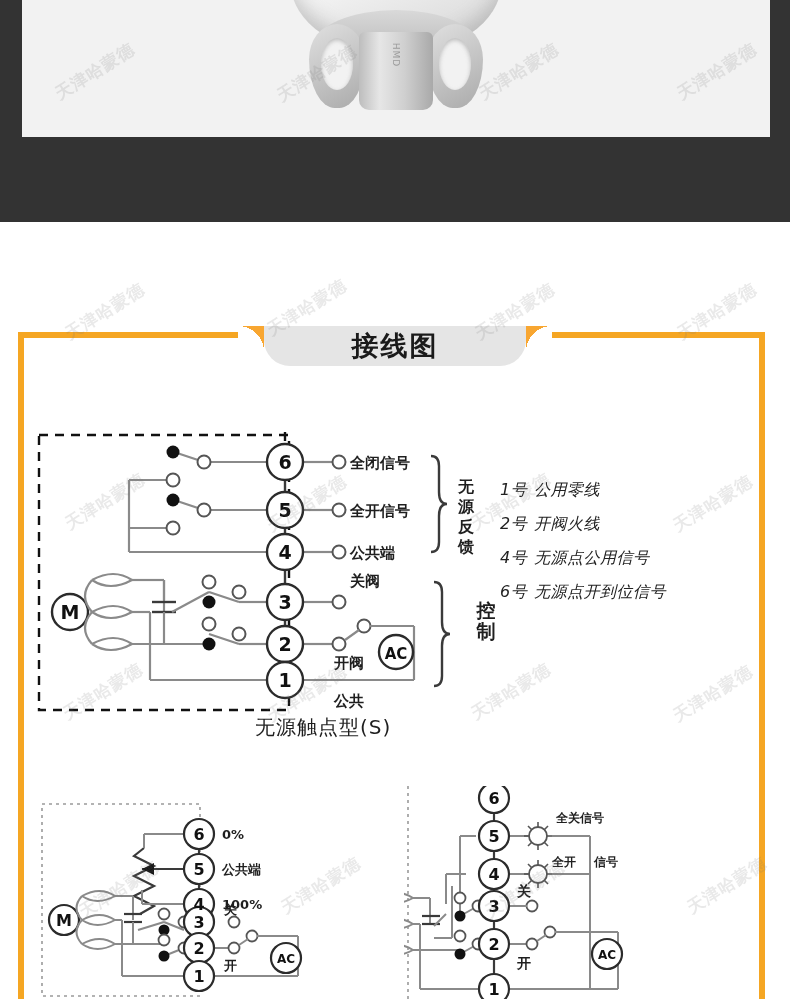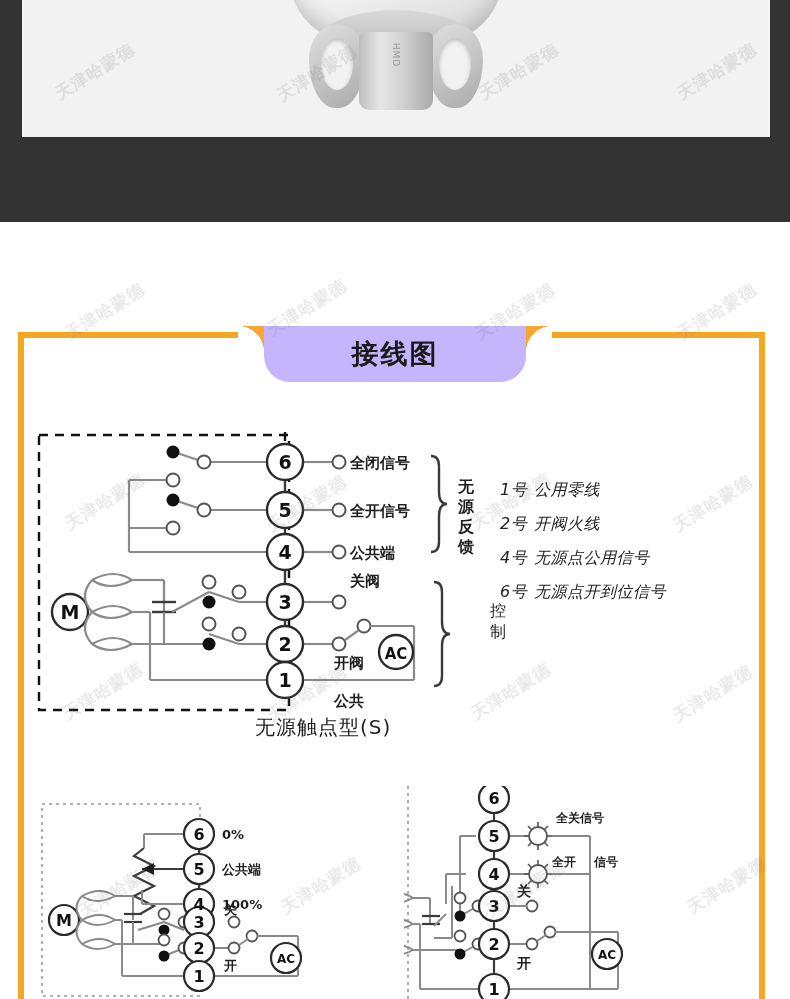--- a/index.html
+++ b/index.html
@@ -72,22 +72,22 @@
   }
   
   #wiring-section{
     position:absolute;left:18px;top:332px;width:747px;height:667px;
     border:6px solid #f5a623;
     border-bottom:none;
     box-sizing:border-box;
     background:#ffffff;
   }
   #banner{
-    position:absolute;left:264px;top:326px;width:262px;height:56px;
-    background:#c4b5fd;
+    position:absolute;left:264px;top:326px;width:262px;height:40px;
+    background:#e5e5e5;
     border-radius:0 0 26px 26px;
     display:flex;align-items:center;justify-content:center;
   }
   #banner-title{
     font-size:27px;font-weight:700;color:#1a1a1a;letter-spacing:2px;
     font-family:"DejaVu Sans","Liberation Sans",sans-serif;
   }
   
   .fillet{
     position:absolute;top:326px;width:26px;height:26px;
@@ -257,21 +257,21 @@
   <text class="lbl" x="316" y="128">公共端</text>
   <text class="lbl" x="316" y="156">关阀</text>
   <text class="lbl" x="300" y="238">开阀</text>
   <text class="lbl" x="300" y="276">公共</text>
 
   <path class="wire-dk" d="M398 26 q8 0 8 10 l0 26 q0 12 8 12 q-8 0 -8 12 l0 26 q0 10 -8 10" transform="translate(-1,0)"></path>
   <path class="wire-dk" d="M400 152 q8 0 8 10 l0 30 q0 12 8 12 q-8 0 -8 12 l0 30 q0 10 -8 10"></path>
 </svg>
 
 <div style="position:absolute;left:455px;top:477px;width:22px;font-size:16px;font-weight:700;color:#1f1f1f;line-height:20px;text-align:center;">无源反馈</div>
-<div style="position:absolute;left:488px;top:600px;width:20px;font-size:16px;font-weight:400;color:#1f1f1f;line-height:21px;text-align:center;">控制</div>
+<div style="position:absolute;left:476px;top:600px;width:20px;font-size:19px;font-weight:700;color:#1f1f1f;line-height:21px;text-align:center;">控制</div>
 
 <div class="cap-main">无源触点型(S)</div>
 
 <div id="legend">
   <div class="row"><span class="no">1号</span><span>公用零线</span></div>
   <div class="row"><span class="no">2号</span><span>开阀火线</span></div>
   <div class="row"><span class="no">4号</span><span>无源点公用信号</span></div>
   <div class="row"><span class="no">6号</span><span>无源点开到位信号</span></div>
 </div>
 

